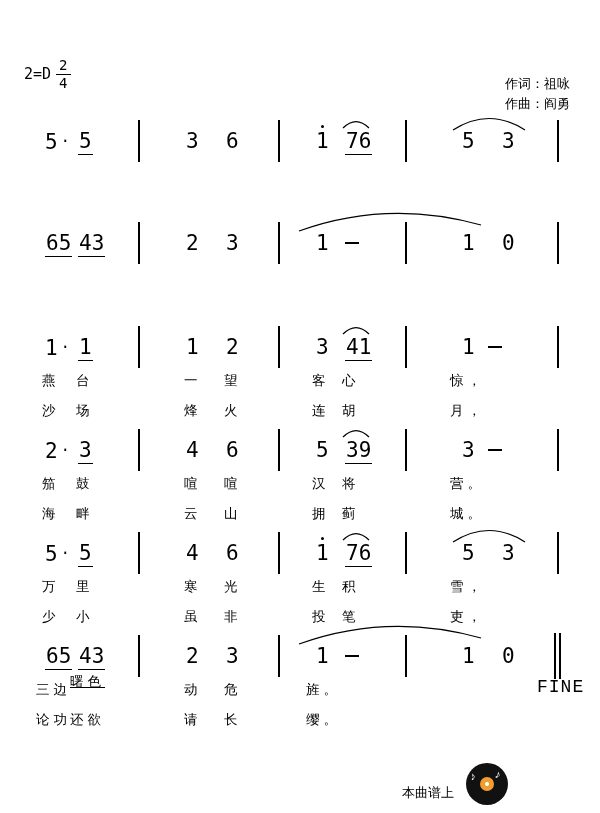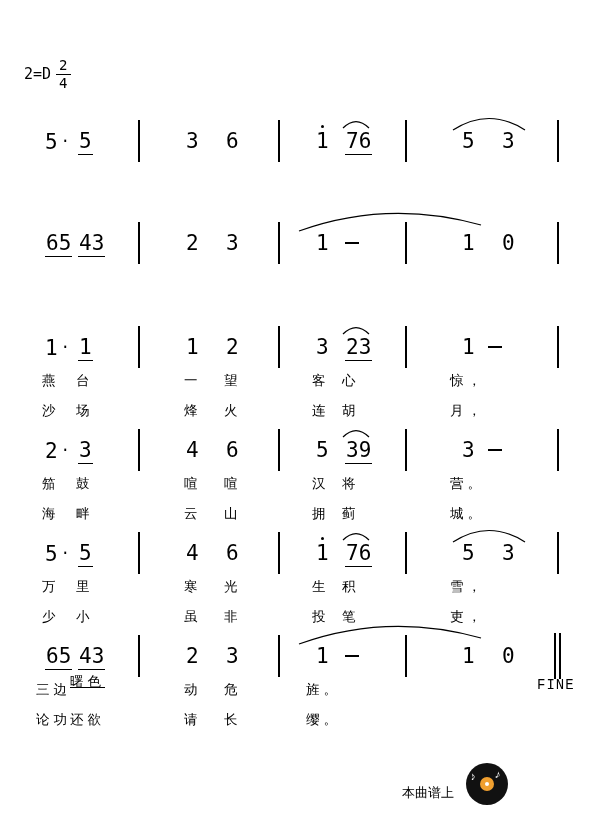--- a/index.html
+++ b/index.html
@@ -18,21 +18,21 @@
   #score{position:absolute;left:0;top:0;width:600px;height:813px;}
   .system{position:absolute;left:0;width:600px;height:100px;}
   .note{position:absolute;top:0;font-family:"DejaVu Sans Mono",monospace;font-size:21px;
         line-height:22px;white-space:nowrap;}
   .note.ul{border-bottom:1.5px solid #000;padding:0 1px 2px 1px;}
   .dotafter{font-size:15px;margin-left:3px;vertical-align:3px;}
   .hdot{position:absolute;top:-5px;left:40%;width:3px;height:3px;border-radius:50%;background:#000;}
   .dash{position:absolute;top:10px;width:14px;height:2px;background:#000;}
   .barline{position:absolute;top:-10px;width:2px;height:42px;background:#000;}
   .endbar{top:-12px;height:46px;}
-  .fine{position:absolute;top:32px;font-family:"Liberation Mono",monospace;font-size:14px;letter-spacing:1px;}
+  .fine{position:absolute;top:32px;font-family:"Liberation Mono",monospace;font-size:18px;letter-spacing:1px;}
   .lyric{position:absolute;font-size:13.5px;letter-spacing:4px;white-space:nowrap;}
   
   .footer-credit{position:absolute;left:0;top:771px;width:600px;text-align:center;font-size:13px;letter-spacing:1px;}
   .sitebar{position:absolute;left:400px;top:760px;width:200px;height:50px;}
   .site-prefix{position:absolute;left:2px;top:24px;font-size:13px;}
   .disc{position:absolute;left:66px;top:3px;width:42px;height:42px;border-radius:50%;background:var(--logo-bg,#111);}
   .disc-label{position:absolute;left:14px;top:14px;width:14px;height:14px;border-radius:50%;background:var(--label,#f09f2f);}
   .disc-hole{position:absolute;left:19px;top:19px;width:4px;height:4px;border-radius:50%;background:#fff;}
   .disc-note{position:absolute;color:#fff;font-size:11px;line-height:11px;}
   .disc-note-l{left:4px;top:8px;transform:rotate(-15deg);}
@@ -48,20 +48,24 @@
 
   <div class="keysig">
     <span>2=D</span>
     <span class="frac">
       <span class="num">2</span>
       <span class="fracbar"></span>
       <span class="num">4</span>
     </span>
   </div>
 
+  <div class="credits">
+    <div>作词：祖咏</div>
+    <div>作曲：阎勇</div>
+  </div>
 
   <div id="score">
       <div class="system" style="top: 130px;">
         <span class="note" style="left: 45px;"><span>5</span><span class="dotafter">·</span></span>
         <span class="note ul" style="left: 78px;"><span>5</span></span>
         <div class="barline" style="left: 138px;"></div>
         <span class="note" style="left: 186px;"><span>3</span></span>
         <span class="note" style="left: 226px;"><span>6</span></span>
         <div class="barline" style="left: 278px;"></div>
         <span class="note" style="left: 316px;"><span>1</span><span class="hdot"></span></span>
@@ -95,21 +99,21 @@
         </svg>
       </div>
       <div class="system" style="top: 336px;">
         <span class="note" style="left: 45px;"><span>1</span><span class="dotafter">·</span></span>
         <span class="note ul" style="left: 78px;"><span>1</span></span>
         <div class="barline" style="left: 138px;"></div>
         <span class="note" style="left: 186px;"><span>1</span></span>
         <span class="note" style="left: 226px;"><span>2</span></span>
         <div class="barline" style="left: 278px;"></div>
         <span class="note" style="left: 316px;"><span>3</span></span>
-        <span class="note ul" style="left: 345px;"><span>23</span></span>
+        <span class="note ul" style="left: 345px;"><span>41</span></span>
         <svg width="30" height="12" style="position: absolute; left: 341px; top: -12px; overflow: visible;">
           <path d="M2,10 Q15,-3 28,10" fill="none" stroke="#000000" stroke-width="1.2"></path>
         </svg>
         <div class="barline" style="left: 405px;"></div>
         <span class="note" style="left: 462px;"><span>1</span></span>
         <div class="dash" style="left: 488px;"></div>
         <div class="barline" style="left: 557px;"></div>
         <div class="lyric" style="left: 42px; top: 36px;">燕</div>
         <div class="lyric" style="left: 76px; top: 36px;">台</div>
         <div class="lyric" style="left: 184px; top: 36px;">一</div>

